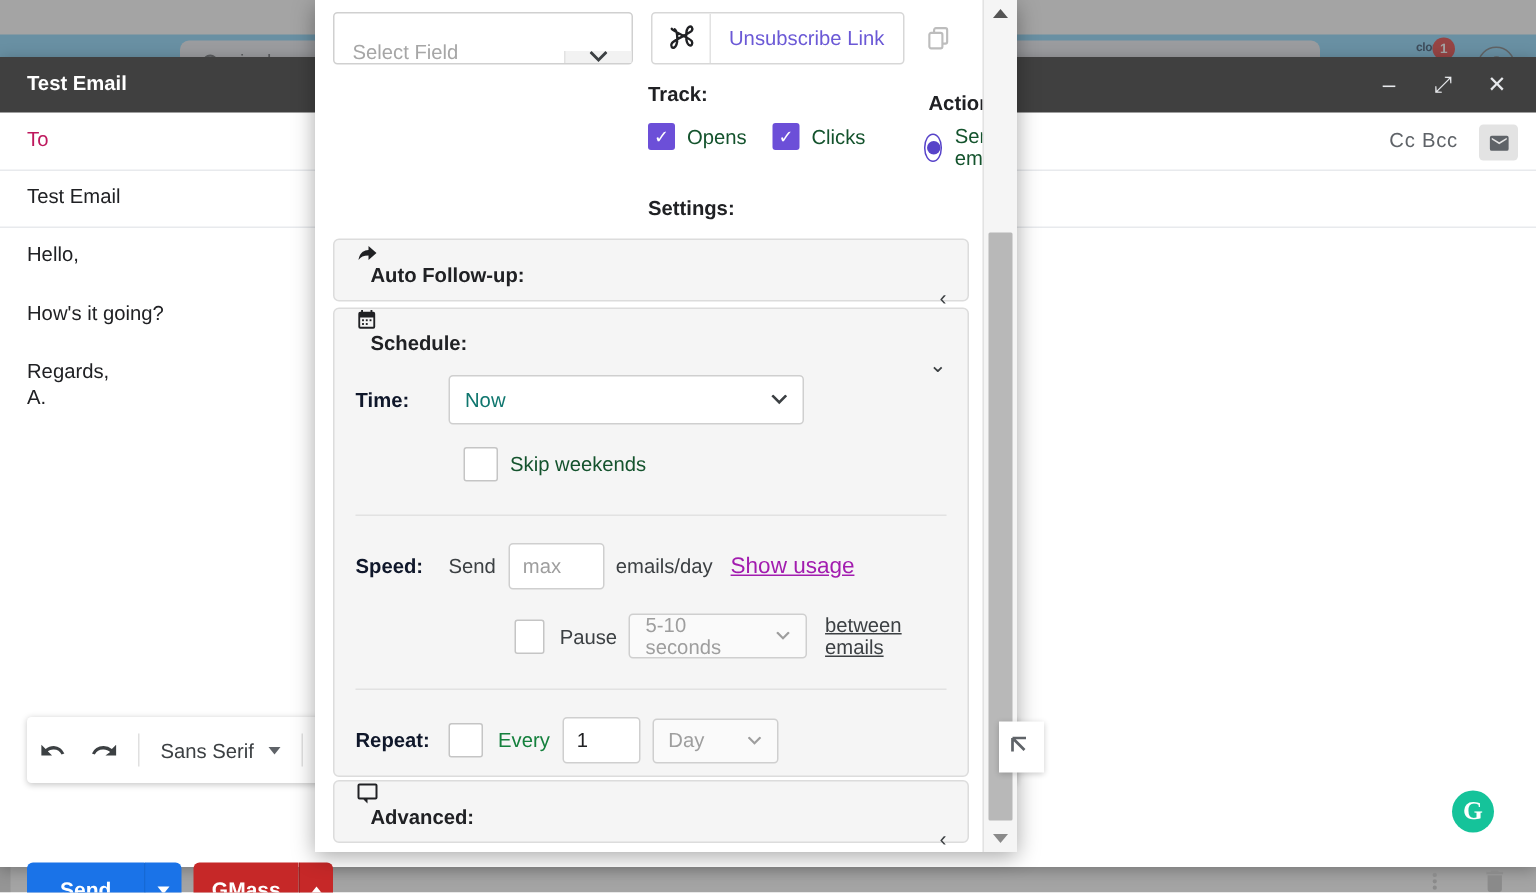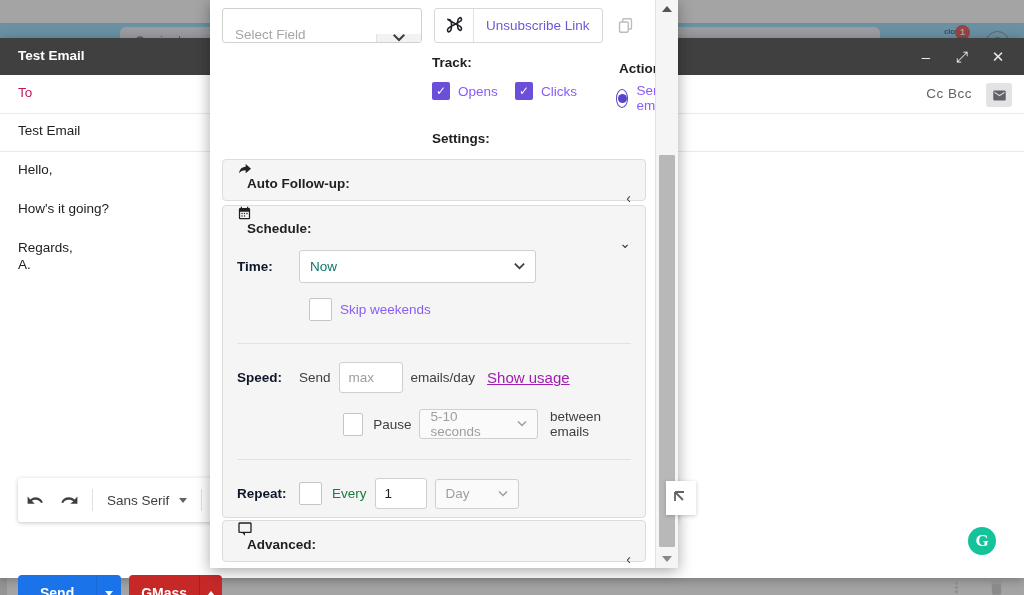--- a/index.html
+++ b/index.html
@@ -87,21 +87,21 @@
 
   
   .gp-lbl{position:absolute;font-size:13.5px;font-weight:bold;color:#202124;}
   .cbx{width:18px;height:18px;border-radius:2px;display:inline-flex;align-items:center;justify-content:center;}
   .cbx.on{background:#6c4fd8;}
   .cbx.off{background:#fff;border:1px solid #c5c5c5;}
   .cbx .tick{color:#fff;font-size:12px;line-height:1;}
   .rdo{width:17px;height:17px;border-radius:50%;display:inline-flex;align-items:center;justify-content:center;}
   .rdo.on{border:1.5px solid #5743c9;}
   .rdo.on i{width:9px;height:9px;border-radius:50%;background:#5743c9;display:block;}
-  .ck-lbl{font-size:13.5px;color:#8b5cf6;margin-left:8px;}
+  .ck-lbl{font-size:13.5px;color:#14532d;margin-left:8px;}
 
   
   .card{position:absolute;left:12px;width:422px;background:#f5f5f5;border:1px solid #dcdcdc;border-radius:4px;}
   .card-head{height:40px;display:flex;align-items:flex-start;padding:0 14px;flex-direction:column;}
   .card-title{font-size:13.5px;font-weight:bold;color:#202124;margin-left:10px;}
   .chev{margin-left:auto;color:#3c4043;font-size:14px;line-height:1;}
   .divider{height:1px;background:#e2e2e2;margin:0 14px;}
 
   .frm-row{display:flex;align-items:center;padding:0 14px;}
   .frm-lbl{font-size:13.5px;font-weight:bold;color:#0f172a;}
@@ -349,21 +349,21 @@
         <span class="cbx off" style="width:21px;height:21px;"></span>
         <span class="plain" style="margin-left:10px;">Pause</span>
         <div class="sel-box dis" style="width:112px;margin-left:8px;height:28px;">
           <span>5-10 seconds</span>
           <span class="sel-chev">
             <svg width="10" height="6" viewBox="0 0 12 8">
                 <path fill="#9e9e9e" d="M1.4 0 6 4.6 10.6 0 12 1.4 6 7.4 0 1.4 1.4 0Z"></path>
               </svg>
           </span>
         </div>
-        <span class="plain" style="margin-left:12px;">between emails</span>
+        <span class="plain" style="margin-left:12px;text-decoration:underline;">between emails</span>
       </div>
 
       <div class="divider" style="margin-top:20px;"></div>
 
       <div class="frm-row" style="margin-top:18px;">
         <span class="frm-lbl" style="width:62px;">Repeat:</span>
         <span class="cbx off" style="width:21px;height:21px;"></span>
         <span class="plain dim" style="margin-left:10px;">Every</span>
         <div class="txt-in" style="width:32px;margin-left:8px;">
           <span>1</span>

